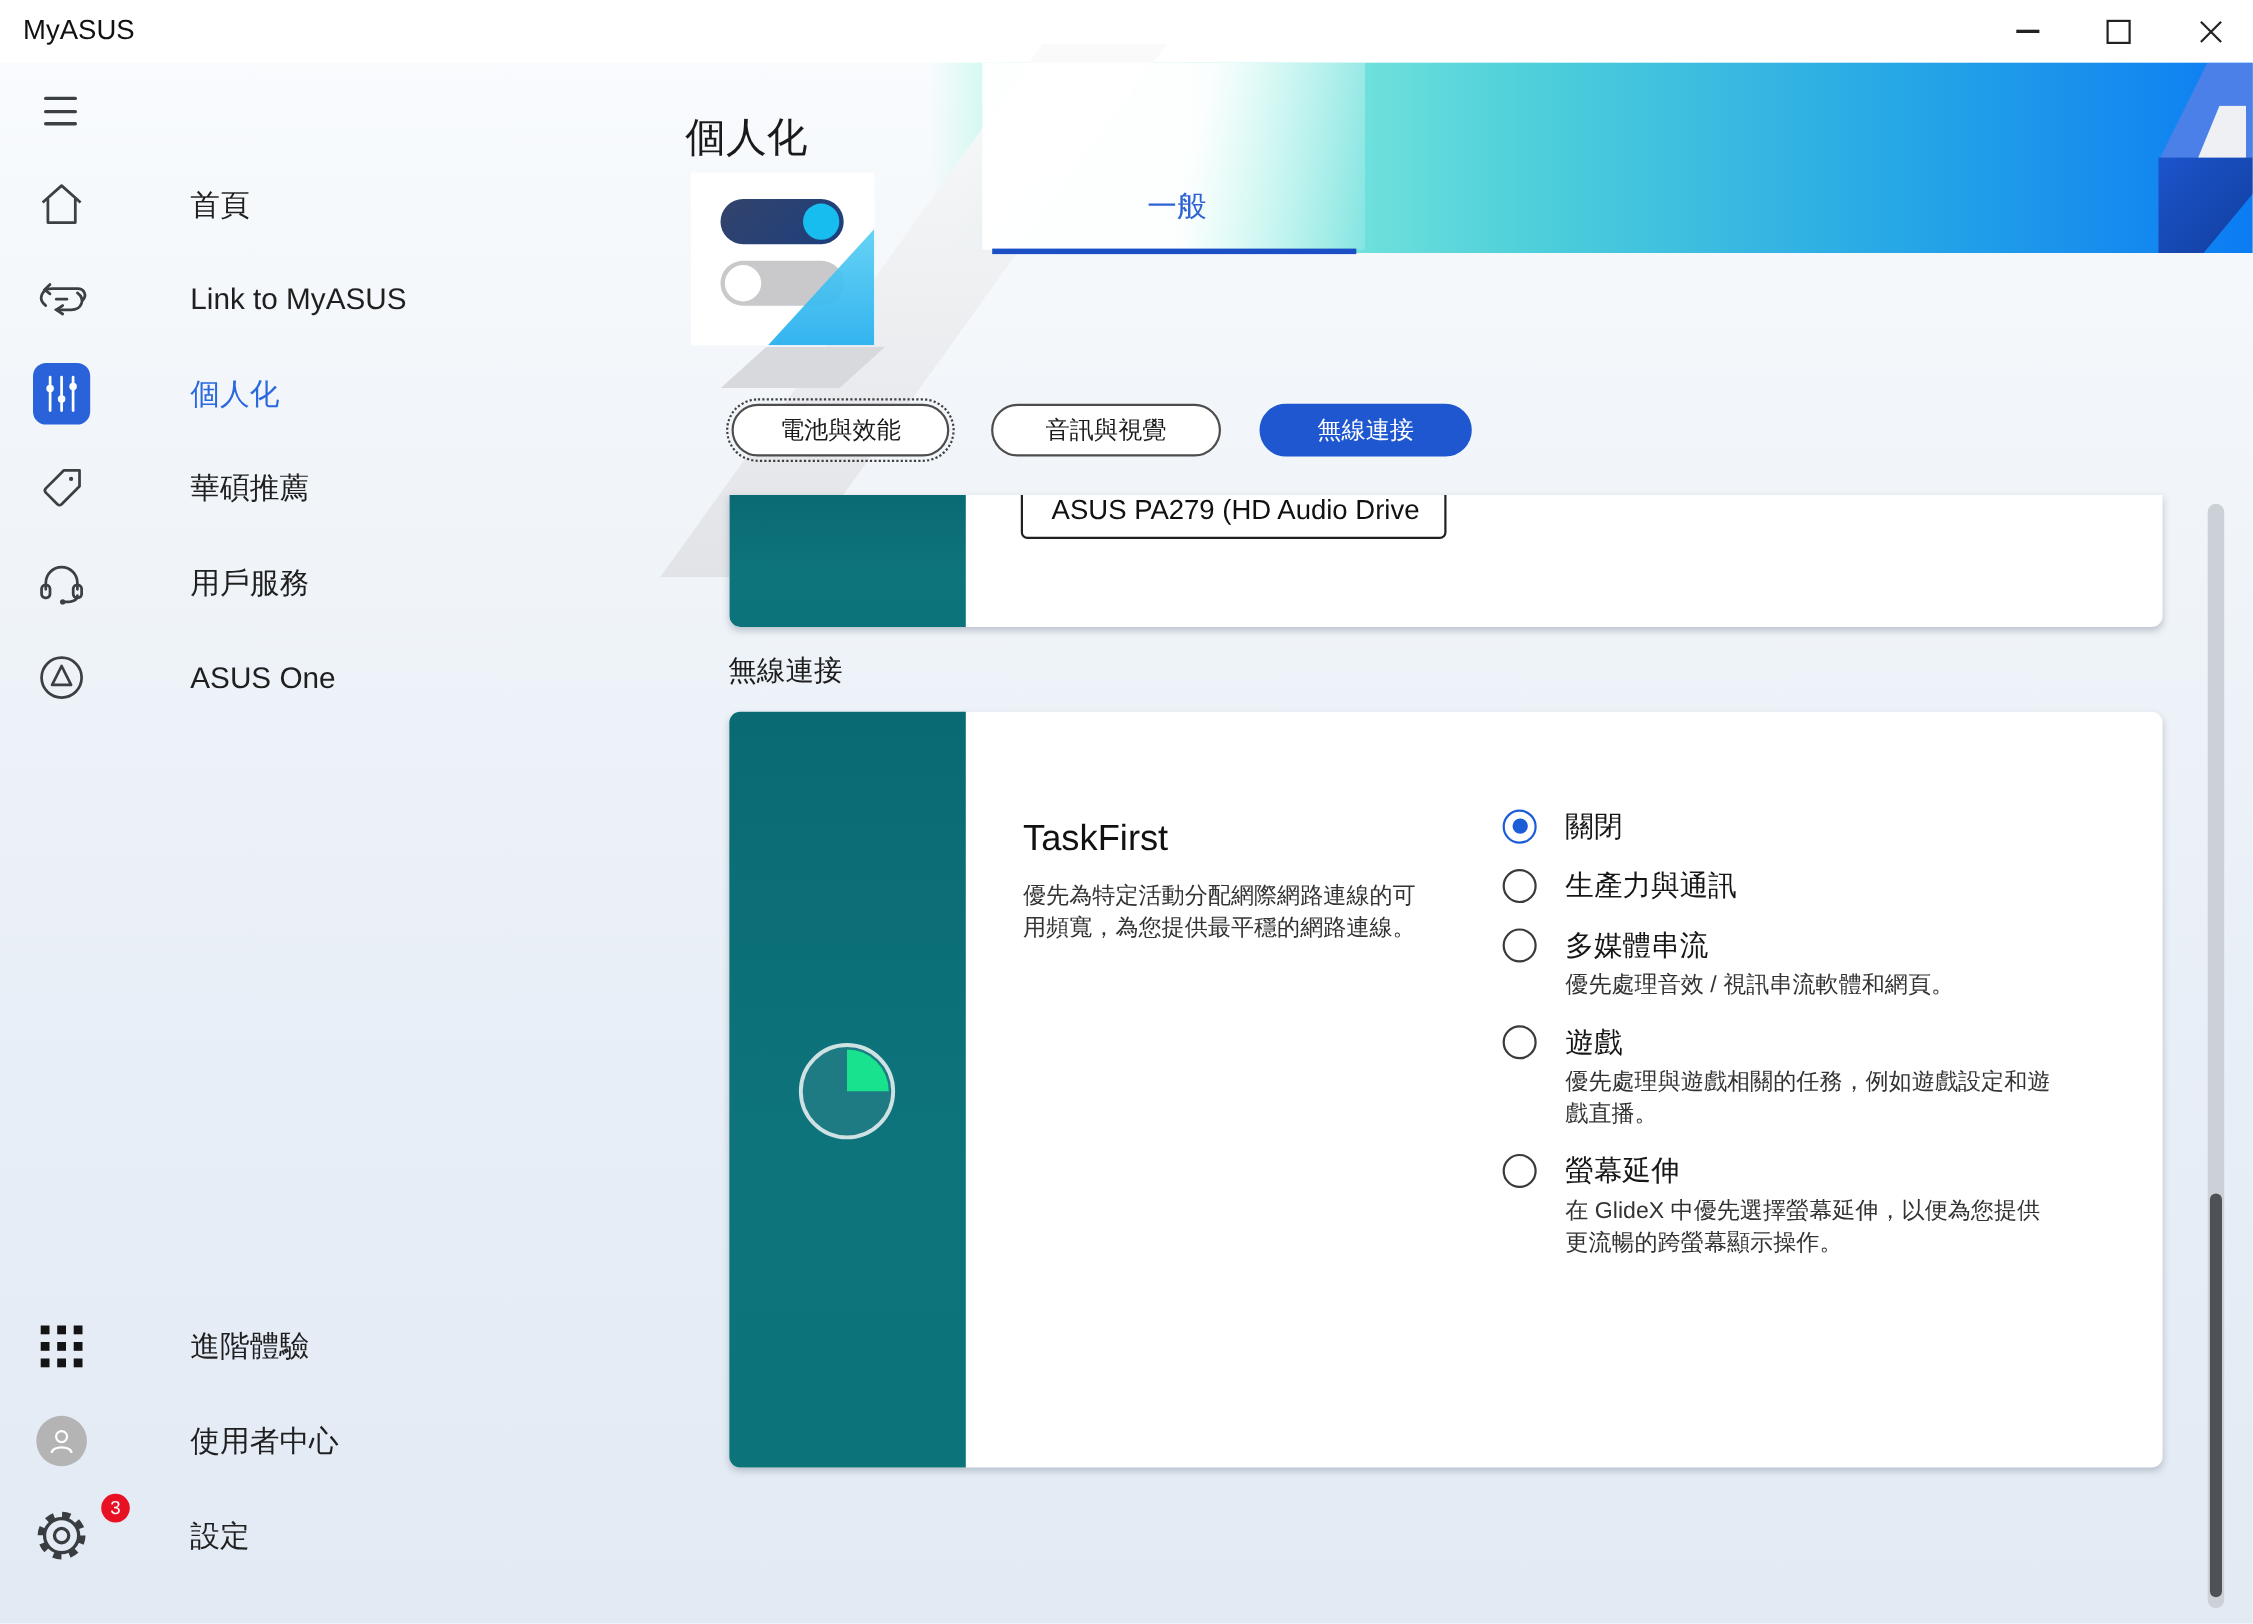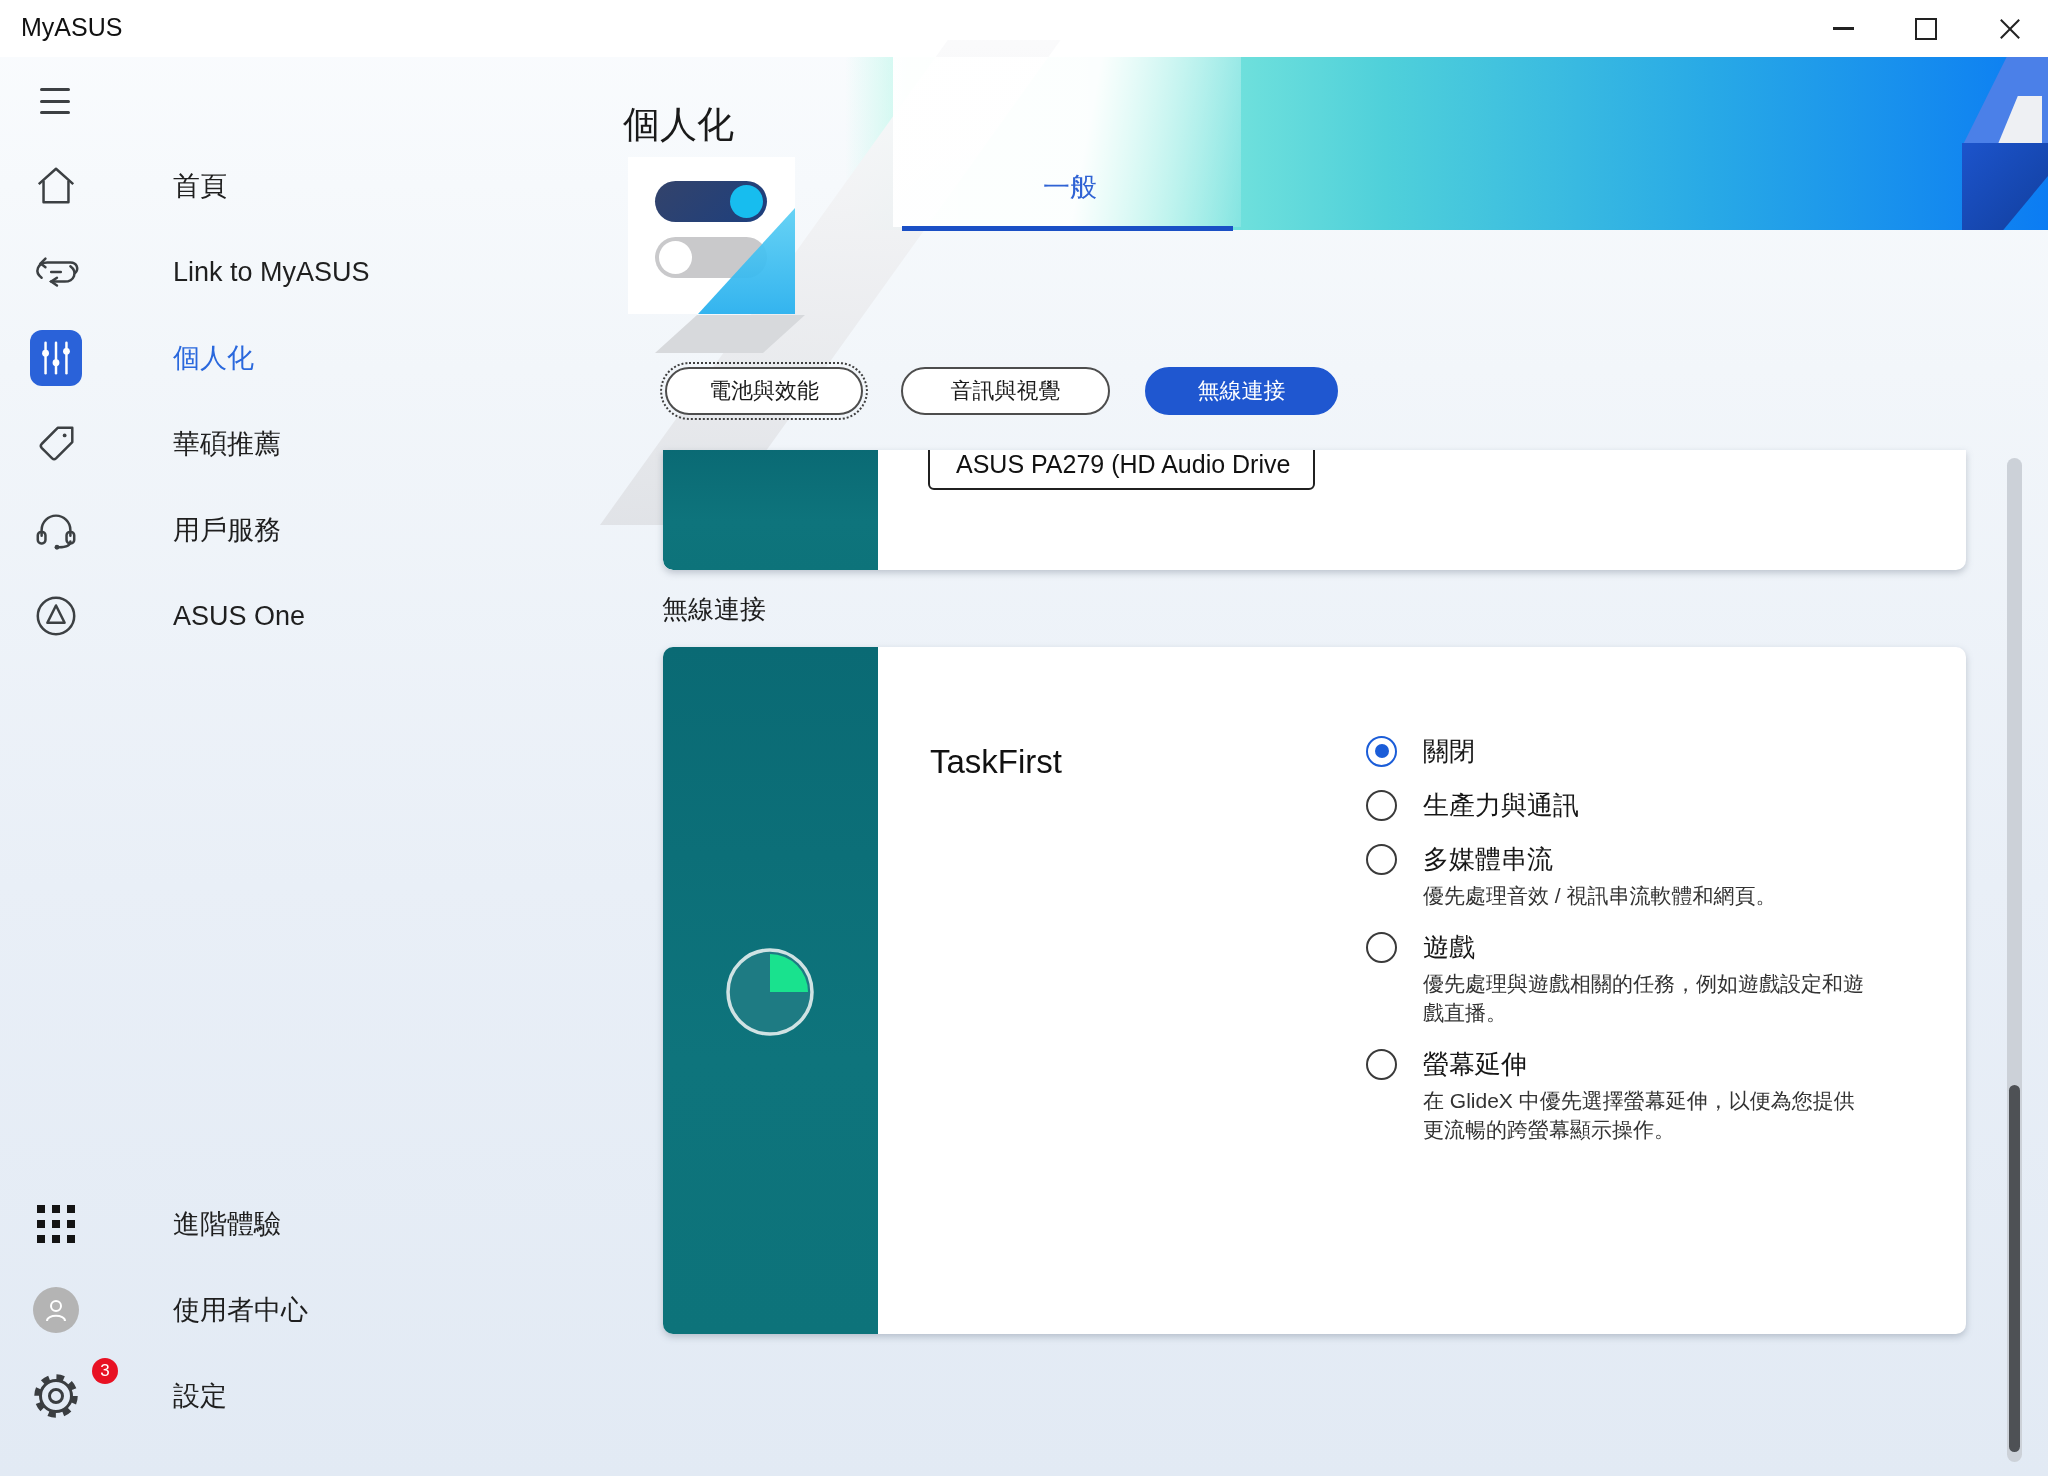--- a/index.html
+++ b/index.html
@@ -297,20 +297,21 @@
 <div class="card card2">
   <div class="teal-side">
     <span class="pie">
       <svg width="96" height="96" viewBox="0 0 96 96">
         <circle cx="48" cy="48" r="42" fill="#1e7b83" stroke="#cfe2e3" stroke-width="3.5"></circle>
         <path d="M48 48 L48 10 A38 38 0 0 1 86 48 Z" fill="#19e28e"></path>
       </svg>
     </span>
   </div>
   <div class="tf-title">TaskFirst</div>
+  <div class="tf-desc">優先為特定活動分配網際網路連線的可用頻寬，為您提供最平穩的網路連線。</div>
 
   <div class="opts">
     <div class="opt selected">
       <div class="opt-head">
         <span class="radio"></span>
         <span class="opt-label">關閉</span>
       </div>
     </div>
     <div class="opt">
       <div class="opt-head">

